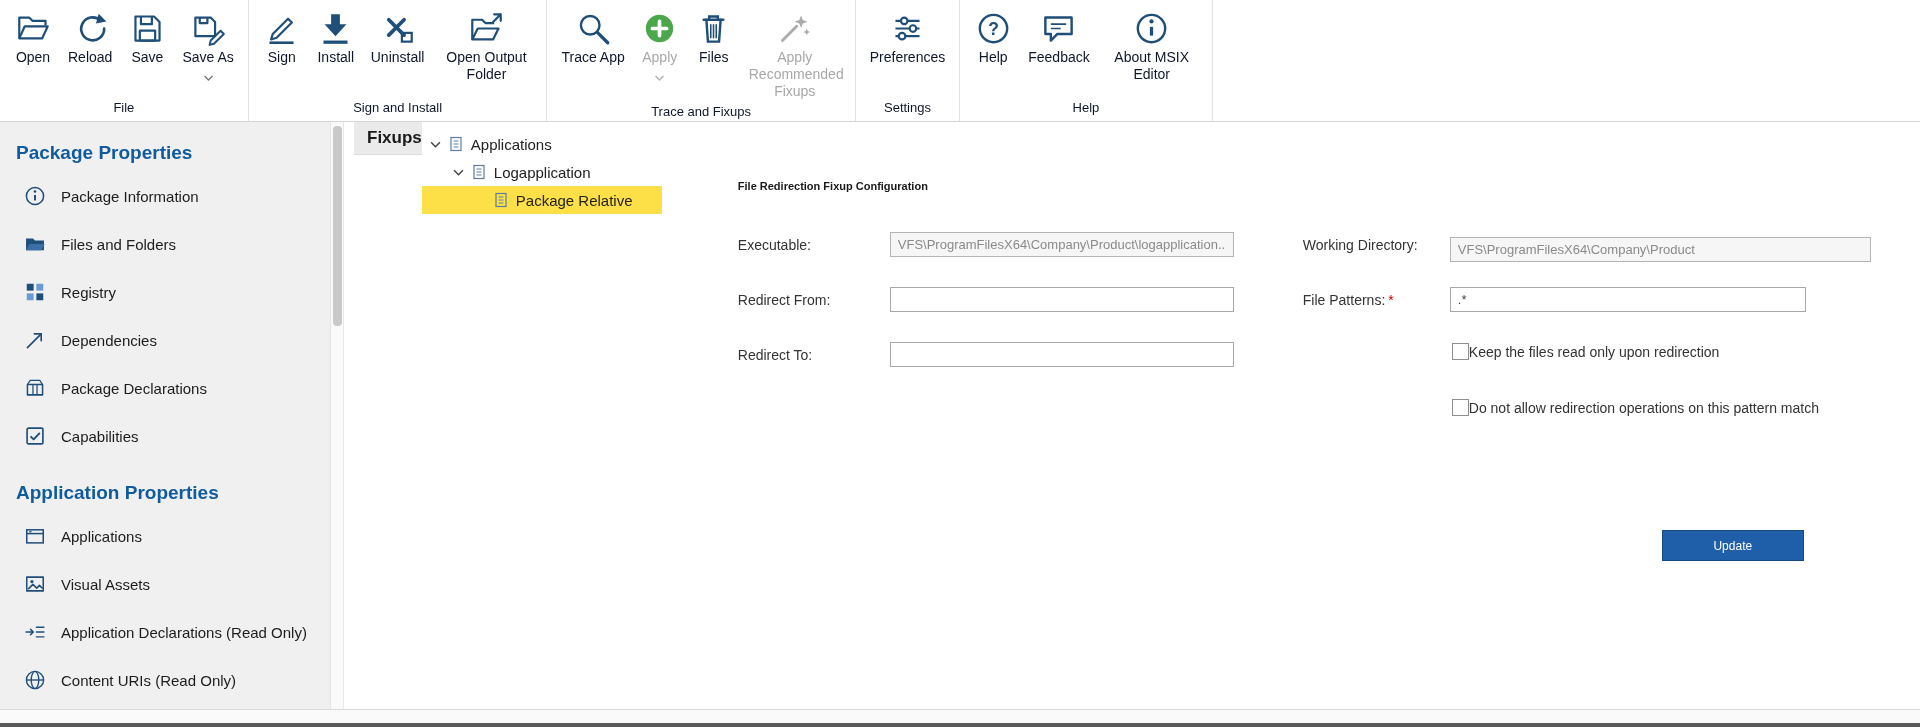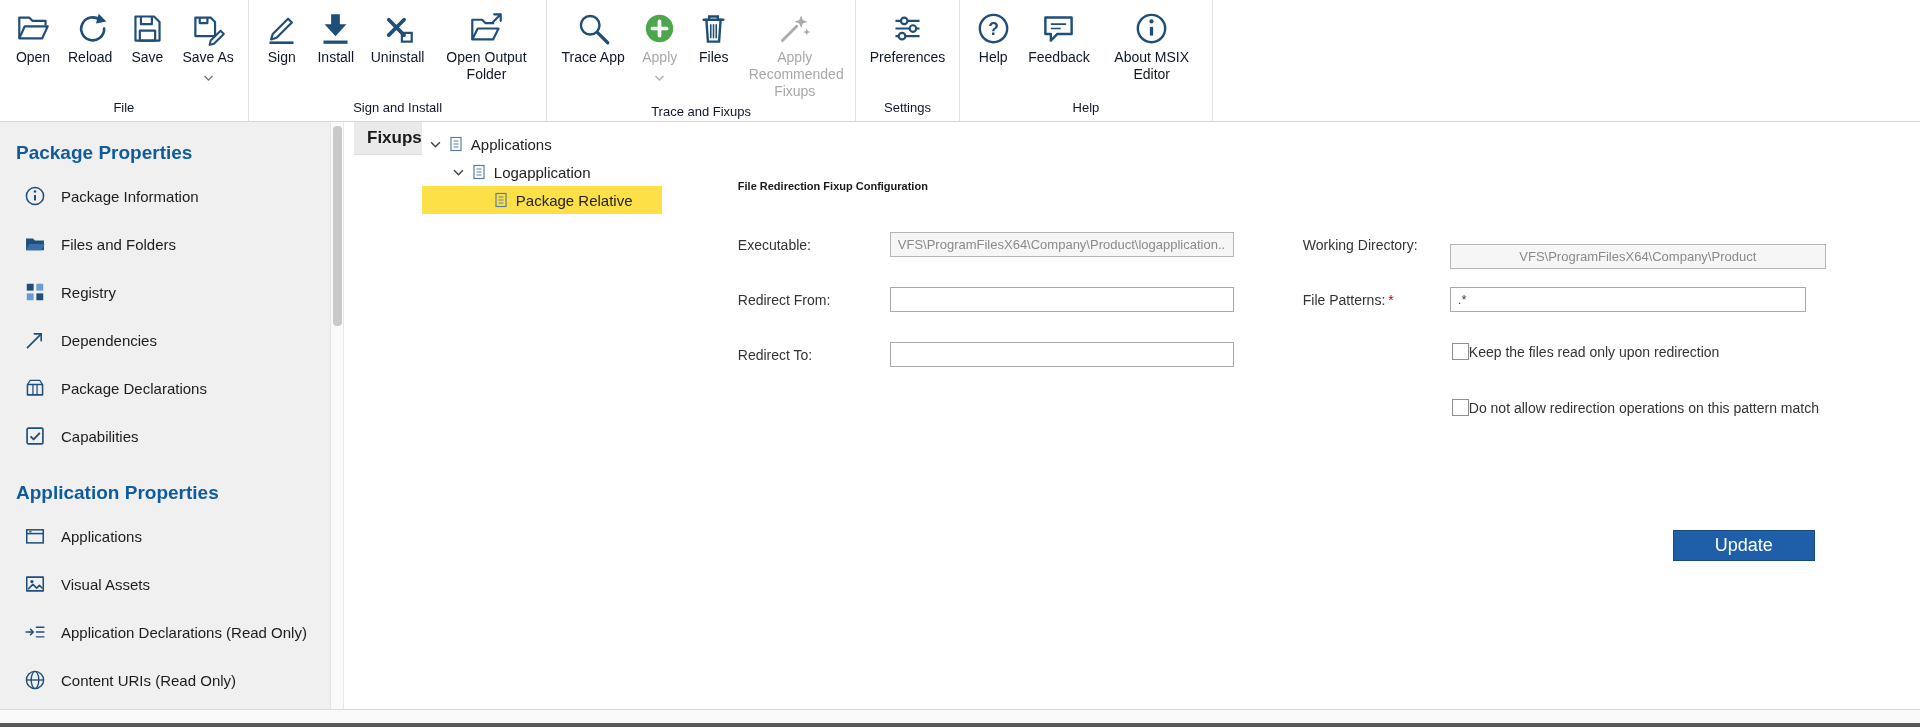--- a/index.html
+++ b/index.html
@@ -65,22 +65,22 @@
   .form-title { position:absolute; left:76px; top:46px; font-size:11px; font-weight:bold; color:#1a1a1a;margin-top:12px; }
   .flabel { position:absolute; font-size:14px; color:#333; white-space:nowrap; }
   .req { color:#c00000; margin-left:3px; }
   .txt { position:absolute; height:25px; border:1px solid #a9a9a9; background:#fff;
          font-size:13px; color:#444; padding:0 7px; font-family:"Liberation Sans", sans-serif; }
   .txt.ro { color:#8a8a8a; background:#f6f6f6; border-color:#b4b4b4; }
   .cbrow { position:absolute; display:flex; align-items:center; cursor:pointer; }
   .cbx { width:17px; height:17px; border:1px solid #8f8f8f; background:#fff; flex:none; }
   .cblabel { font-size:14px; color:#333; white-space:nowrap; }
   .update-btn { position:absolute; left:1000px; top:408px; width:142px; height:31px;
-                background:#1f5fa9; color:#fff; border:1px solid #17497f; font-size:18px;
-                display:flex; align-items:center; justify-content:center; cursor:pointer;margin-left:11px; }
+                background:#1f5fa9; color:#fff; border:1px solid #17497f; font-size:12px;
+                display:flex; align-items:center; justify-content:center; cursor:pointer; }
 
   
   .hscroll { height:14px; background:#fafafa; border-top:1px solid #d9d9d9; }
   .bottom-edge { height:4px; background:#595959; }
 </style>
 </head>
 <body>
 
 <div class="app">
 
@@ -447,21 +447,21 @@
           </div>
         </div>
 
         <div class="form-area">
           <div class="form-title">File Redirection Fixup Configuration</div>
 
           <div class="flabel" style="left:76px; top:115px;">Executable:</div>
           <input class="txt ro" style="left: 228px; top: 110px; width: 344px;" readonly="" value="VFS\ProgramFilesX64\Company\Product\logapplication....">
 
           <div class="flabel" style="left:641px; top:115px;">Working Directory:</div>
-          <input class="txt ro" style="left: 788px; top: 122px; width: 376px; text-align: center;" readonly="" value="VFS\ProgramFilesX64\Company\Product">
+          <input class="txt ro" style="left: 788px; top: 115px; width: 421px;" readonly="" value="VFS\ProgramFilesX64\Company\Product">
 
           <div class="flabel" style="left:76px; top:170px;">Redirect From:</div>
           <input class="txt" style="left: 228px; top: 165px; width: 344px;" value="">
 
           <div class="flabel" style="left:641px; top:170px;"><span>File Patterns:</span><span class="req">*</span></div>
           <input class="txt" style="left: 788px; top: 165px; width: 356px;" value=".*">
 
           <div class="flabel" style="left:76px; top:225px;">Redirect To:</div>
           <input class="txt" style="left: 228px; top: 220px; width: 344px;" value="">
 

